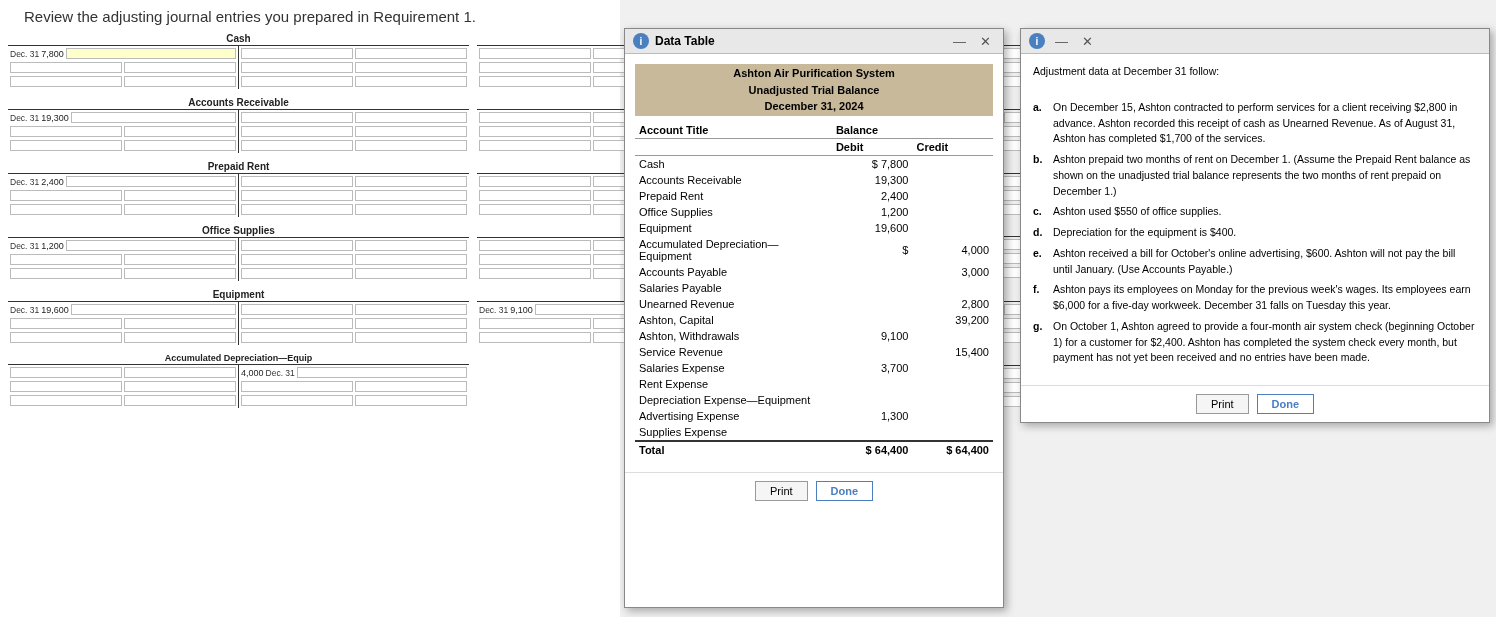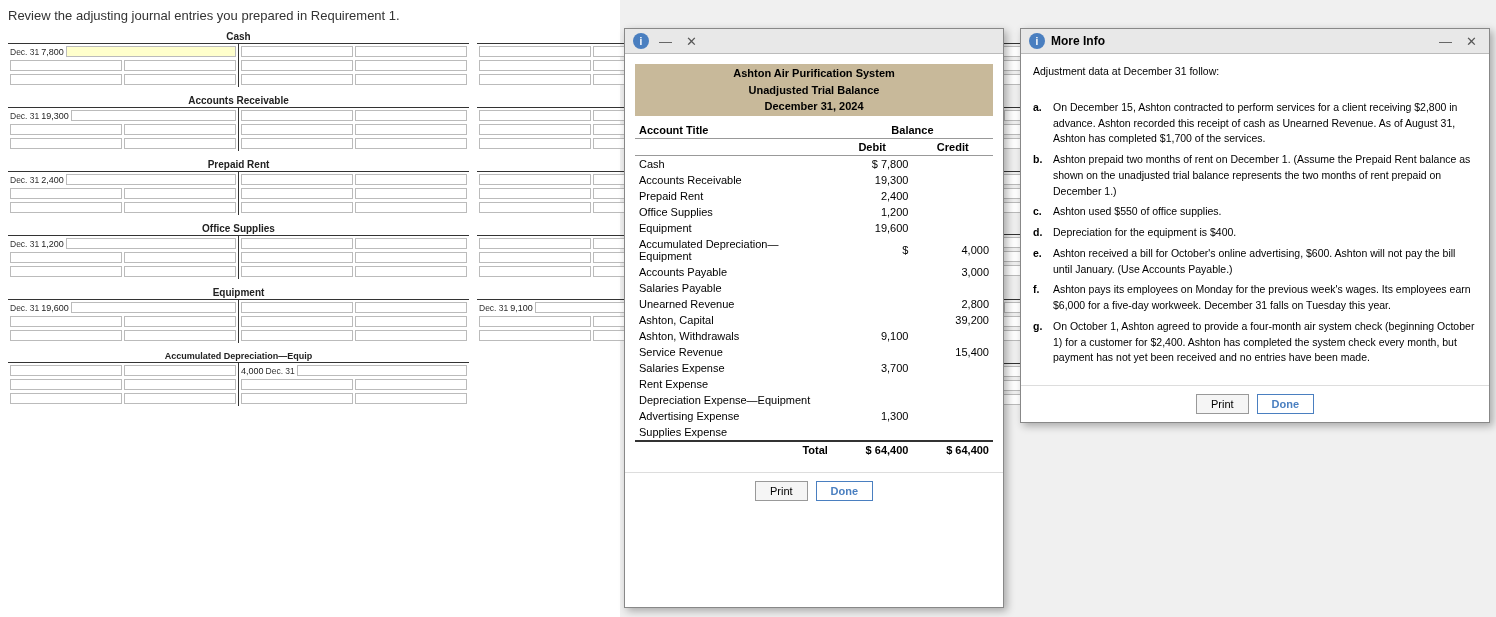--- a/index.html
+++ b/index.html
@@ -17,23 +17,24 @@
     .main-area {
       position: absolute;
       top: 0; left: 0;
       width: 620px;
       height: 617px;
       background: #fff;
       padding: 8px;
     }
 
     .review-text {
-      font-size: 13px;
+      font-size: 15px;
       color: #333;
       margin-bottom: 8px;
+      margin-left: 16px;
     }
 
     
     .modal {
       position: absolute;
       background: #fff;
       border: 1px solid #888;
       box-shadow: 3px 3px 8px rgba(0,0,0,0.3);
     }
 
@@ -111,35 +112,34 @@
       font-size: 11px;
     }
 
     .dt-table th {
       text-align: left;
       padding: 2px 4px;
       border-bottom: 1px solid #999;
     }
 
     .dt-table th.right {
-      text-align: center;
+      text-align: left;
     }
 
     .dt-table td {
       padding: 2px 4px;
     }
 
     .dt-table td.right {
       text-align: right;
     }
 
     .dt-table tr.total td {
       border-top: 2px solid #333;
       font-weight: bold;
-      text-align: right;
     }
 
     .balance-header-row {
       text-align: center;
       border-bottom: 1px solid #999;
     }
 
     .info-icon {
       display: inline-flex;
       align-items: center;
@@ -875,20 +875,21 @@
         </div>
       </div>
     </div>
 
   </div>
 </div>
 
 <div class="modal modal-data-table">
   <div class="modal-header">
     <span class="info-icon">i</span>
+    <span class="modal-title">Data Table</span>
     <button class="modal-btn">—</button>
     <button class="modal-btn">✕</button>
   </div>
   <div class="modal-body">
     <div class="dt-company">Ashton Air Purification System</div>
     <div class="dt-subtitle">Unadjusted Trial Balance</div>
     <div class="dt-date">December 31, 2024</div>
     <table class="dt-table">
       <thead>
         <tr>
@@ -997,21 +998,20 @@
   </div>
   <div class="modal-footer">
     <button class="btn-print">Print</button>
     <button class="btn-done">Done</button>
   </div>
 </div>
 
 <div class="modal modal-more-info">
   <div class="modal-header">
     <span class="info-icon">i</span>
-    <span class="modal-title">More Info</span>
     <button class="modal-btn">—</button>
     <button class="modal-btn">✕</button>
   </div>
   <div class="more-info-body">
     <p>Adjustment data at December 31 follow:</p>
     <ol id="more-info-list" style="list-style: none; padding-left: 0;">
     <li style="margin-bottom: 5px; display: flex; gap: 6px;">
           <span style="font-weight: bold; min-width: 14px;">a.</span>
           <span>On December 15, Ashton contracted to perform services for a client receiving $2,800 in advance. Ashton recorded this receipt of cash as Unearned Revenue. As of August 31, Ashton has completed $1,700 of the services.</span>
         </li>

